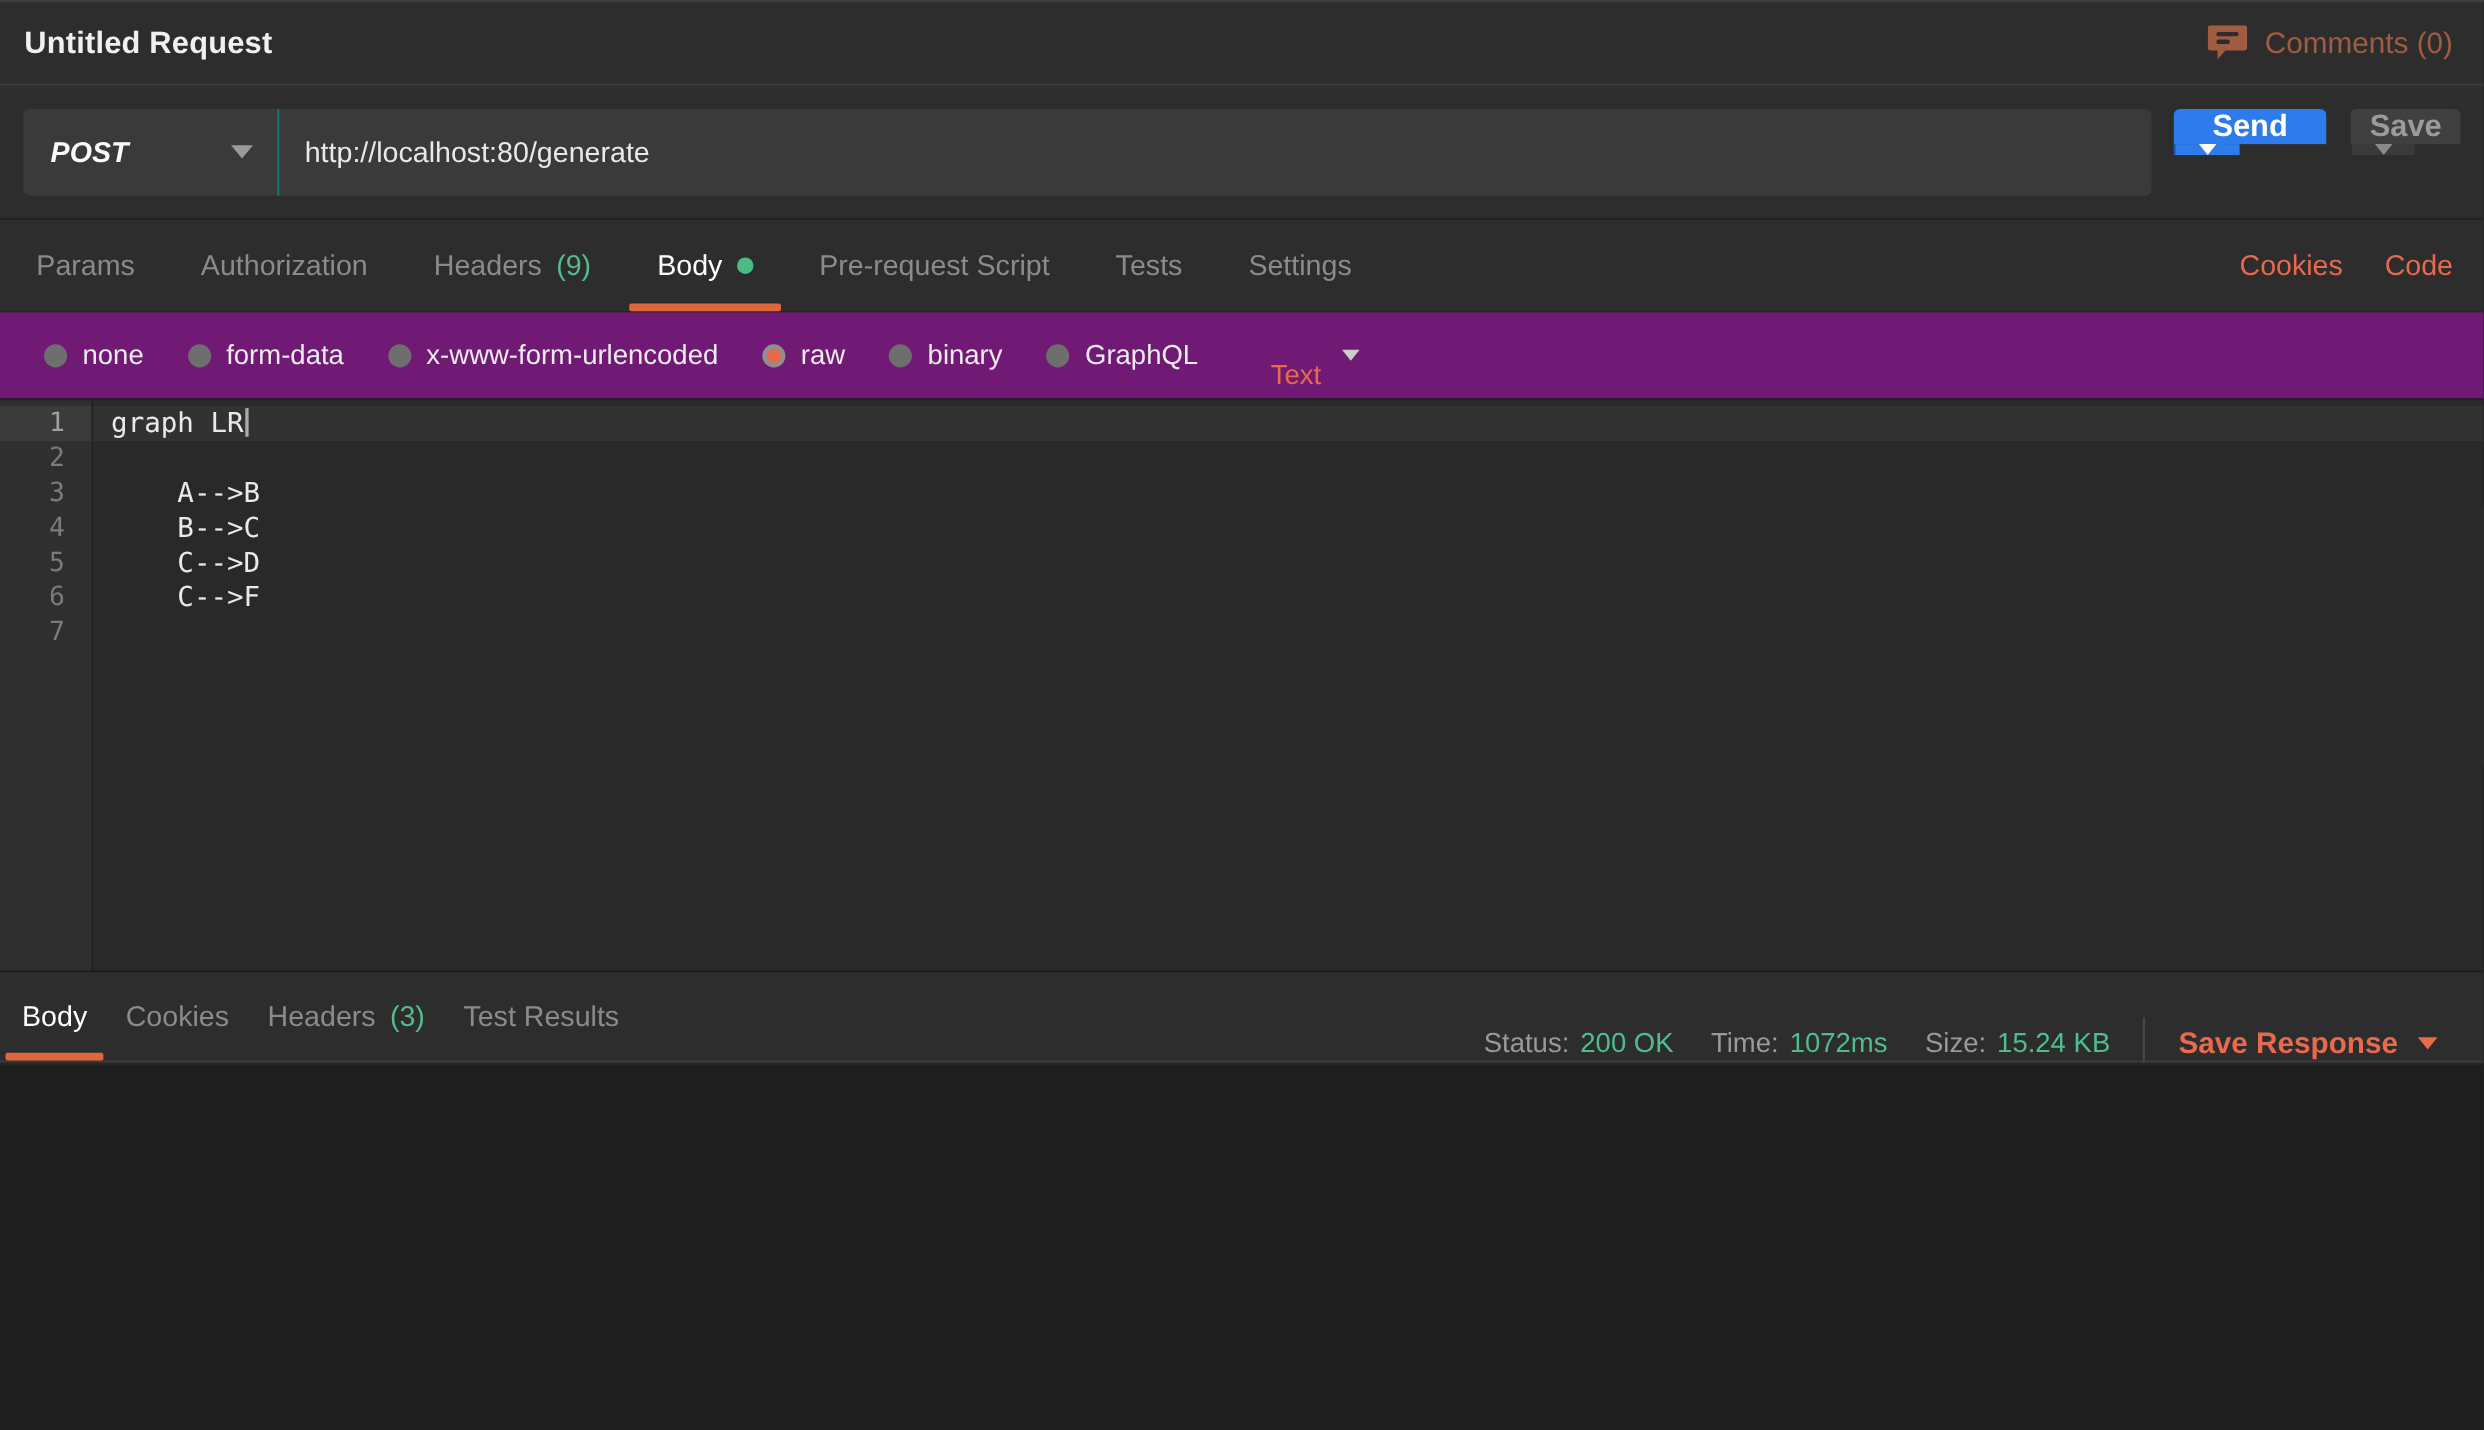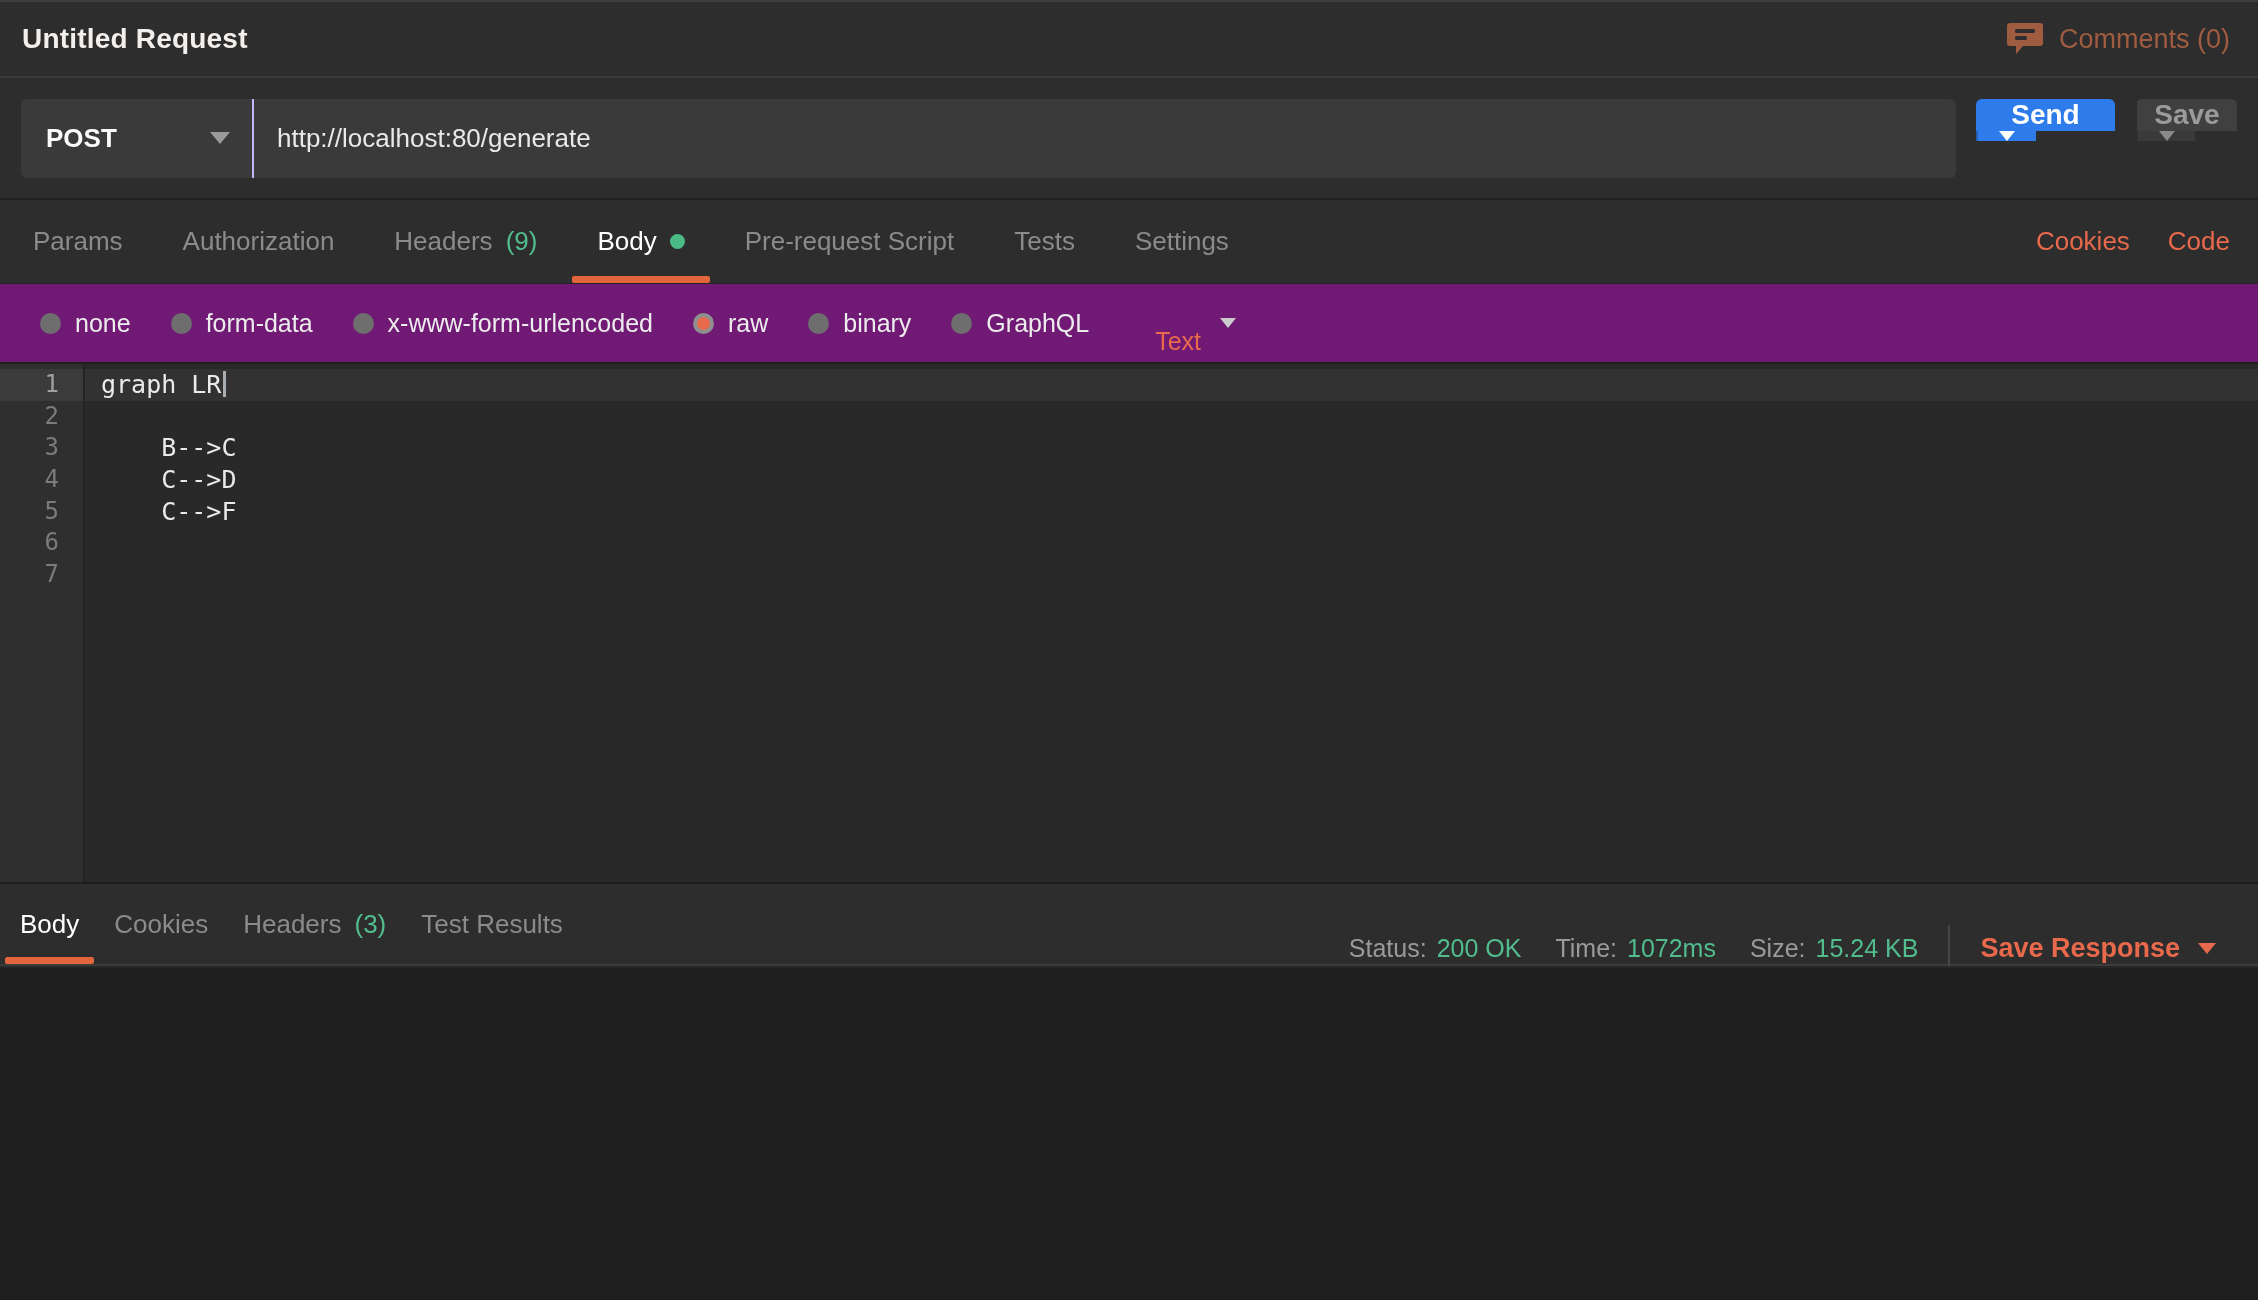--- a/index.html
+++ b/index.html
@@ -27,21 +27,21 @@
     height:122px; flex:0 0 122px; background:#2d2d2d;
     border-bottom:2px solid #232323;
     display:flex; align-items:center; padding:0 21px;
   }
   .composer {
     flex:1; height:79px; background:#3a3a3a; border-radius:6px;
     display:flex; align-items:stretch; overflow:hidden;
   }
   .method {
     width:233px; flex:0 0 233px; display:flex; align-items:center; justify-content:space-between;
-    padding:0 22px 0 25px; border-right:2px solid #c4b5fd; cursor:pointer;
+    padding:0 22px 0 25px; border-right:2px solid #0f766e; cursor:pointer;font-style:italic;
   }
   .method-label { font-size:26px; font-weight:700; color:#fafafa; }
   .url-input {
     flex:1; display:flex; align-items:center; padding-left:23px;
     font-size:26px; color:#e9e9e9;
   }
   .splitbtn { display:flex; height:79px; margin-left:20px; border-radius:6px; overflow:hidden;flex-direction:column; }
   .send-main {
     width:139px; background:#2e7ceb; color:#ffffff; font-size:28px; font-weight:700;
     display:flex; align-items:center; justify-content:center; cursor:pointer;
@@ -248,20 +248,21 @@
         <div class="num">2</div>
         <div class="num">3</div>
         <div class="num">4</div>
         <div class="num">5</div>
         <div class="num">6</div>
         <div class="num">7</div>
       </div>
     <div class="codearea" id="codearea">
         <div class="line active">graph LR<span class="cursor"></span></div>
         <div class="line"></div>
+        <div class="line">    A--&gt;B</div>
         <div class="line">    B--&gt;C</div>
         <div class="line">    C--&gt;D</div>
         <div class="line">    C--&gt;F</div>
         <div class="line"></div>
       </div>
   </div>
 
   <div class="metarow">
     <div class="resp-tabs">
       <div class="tab active">

